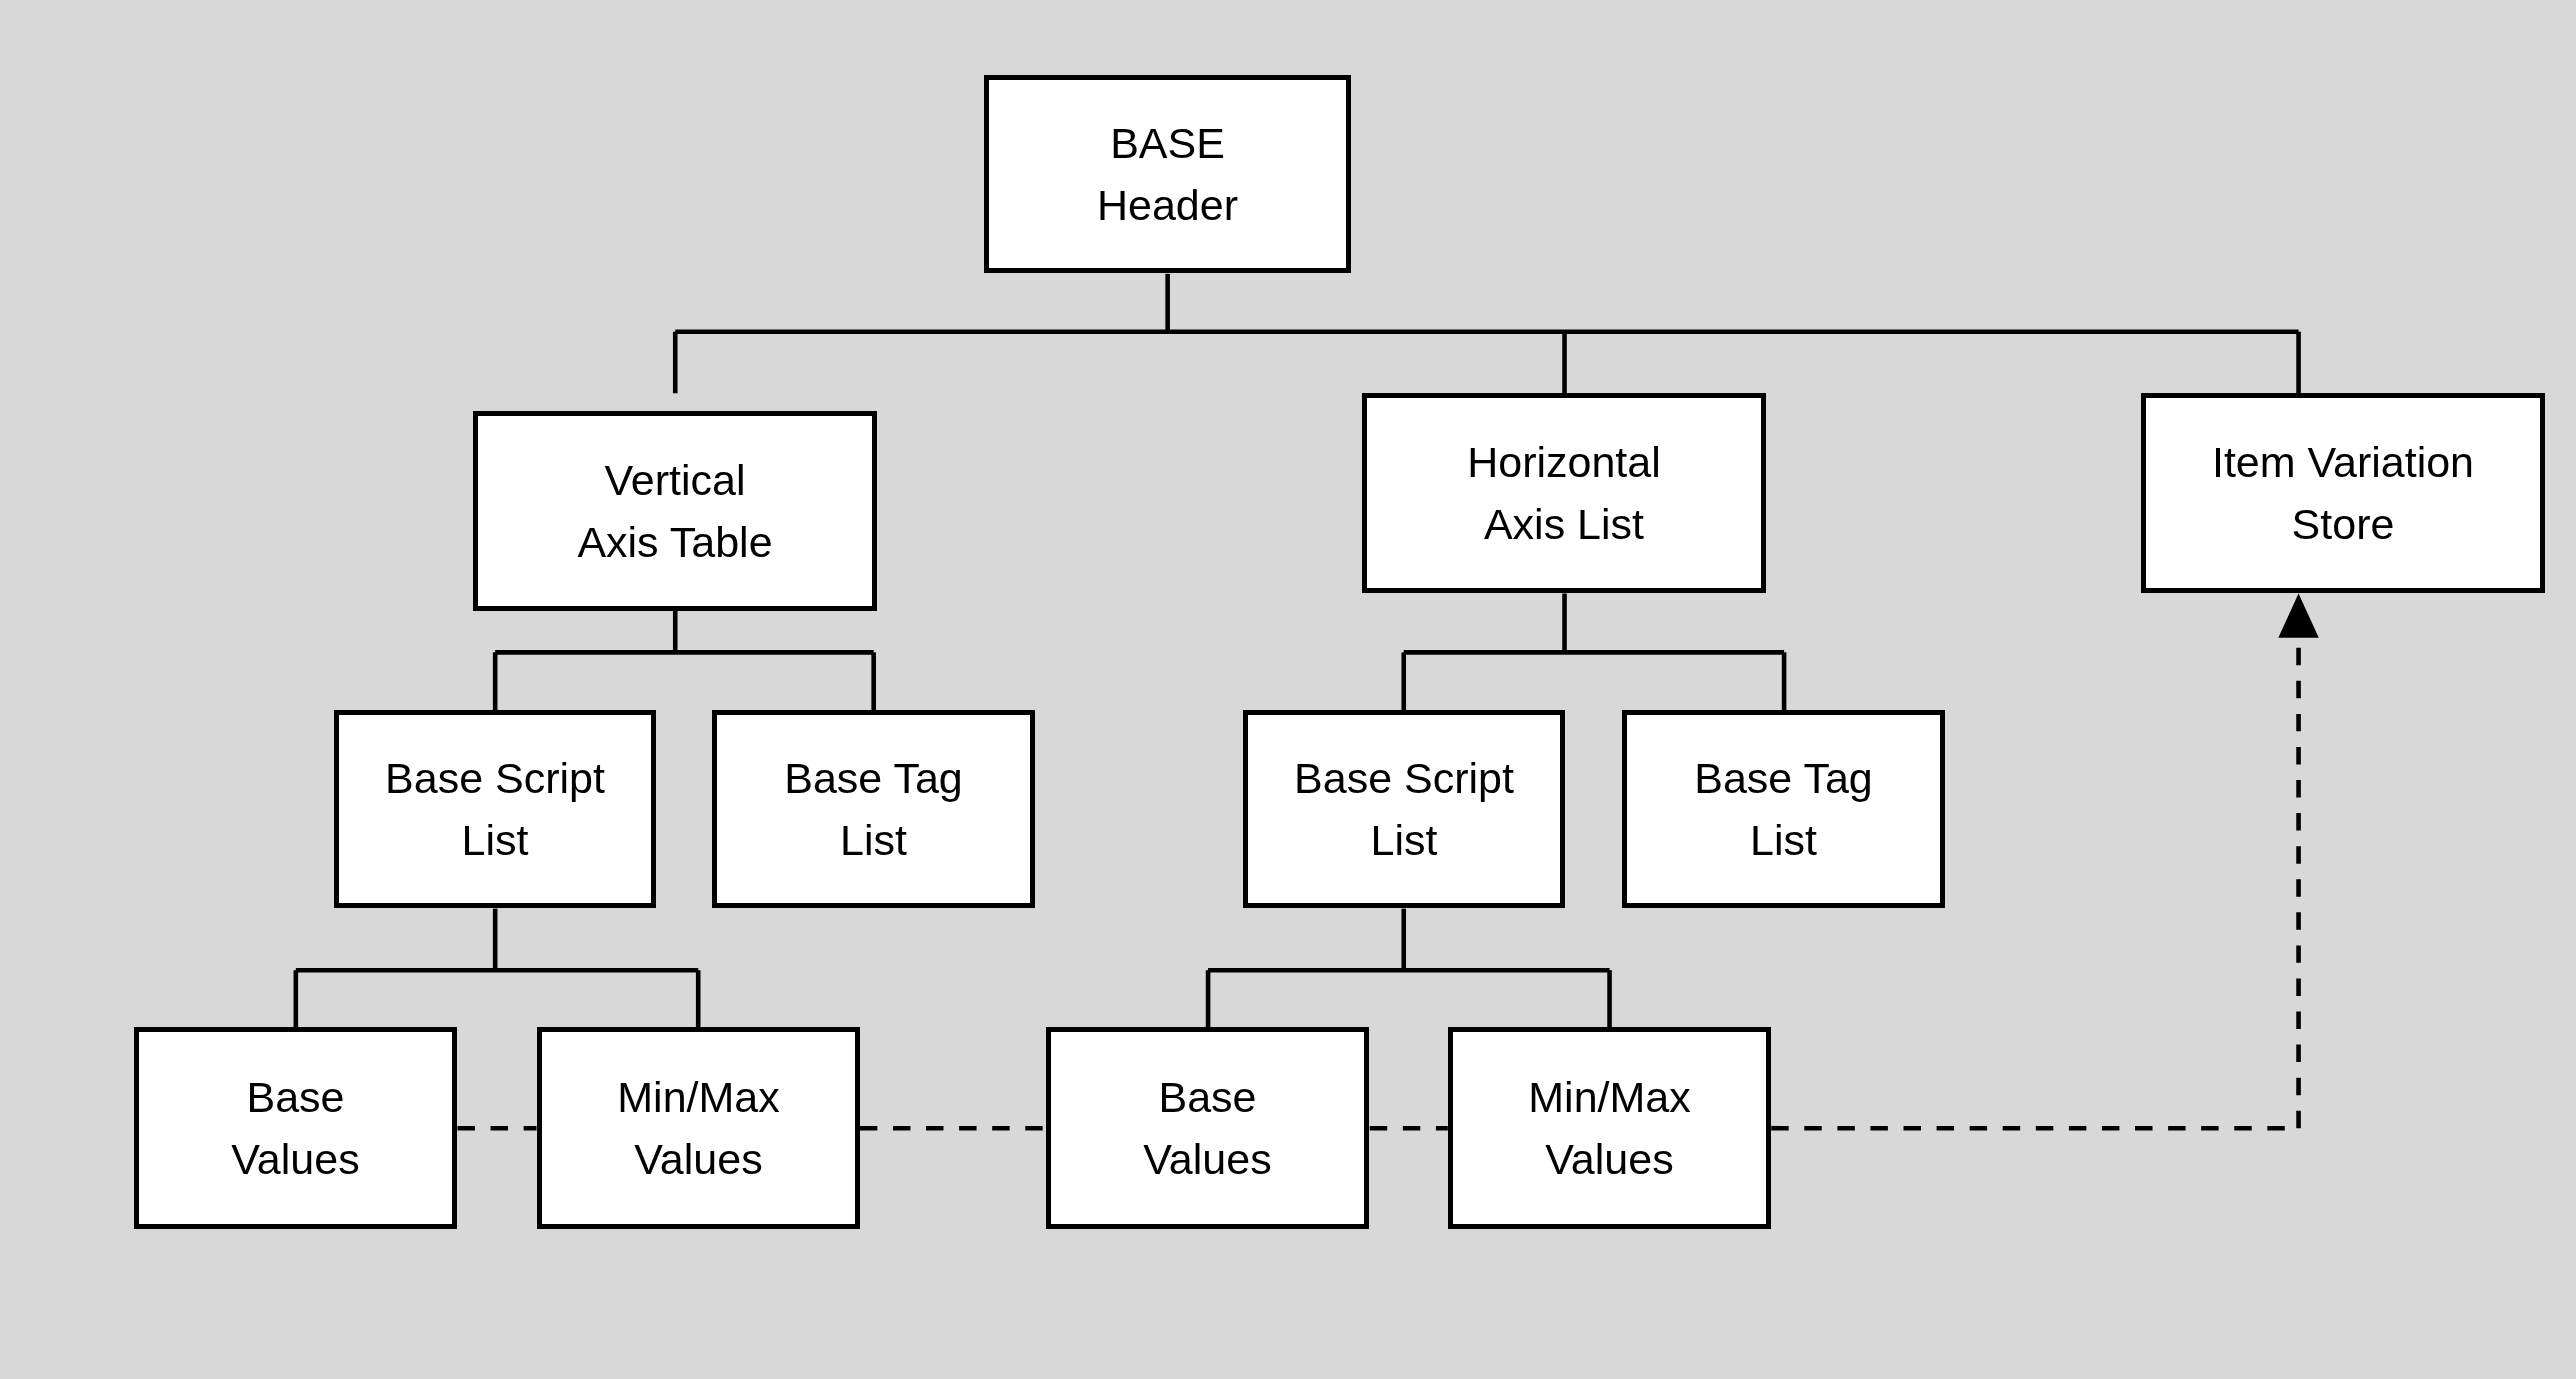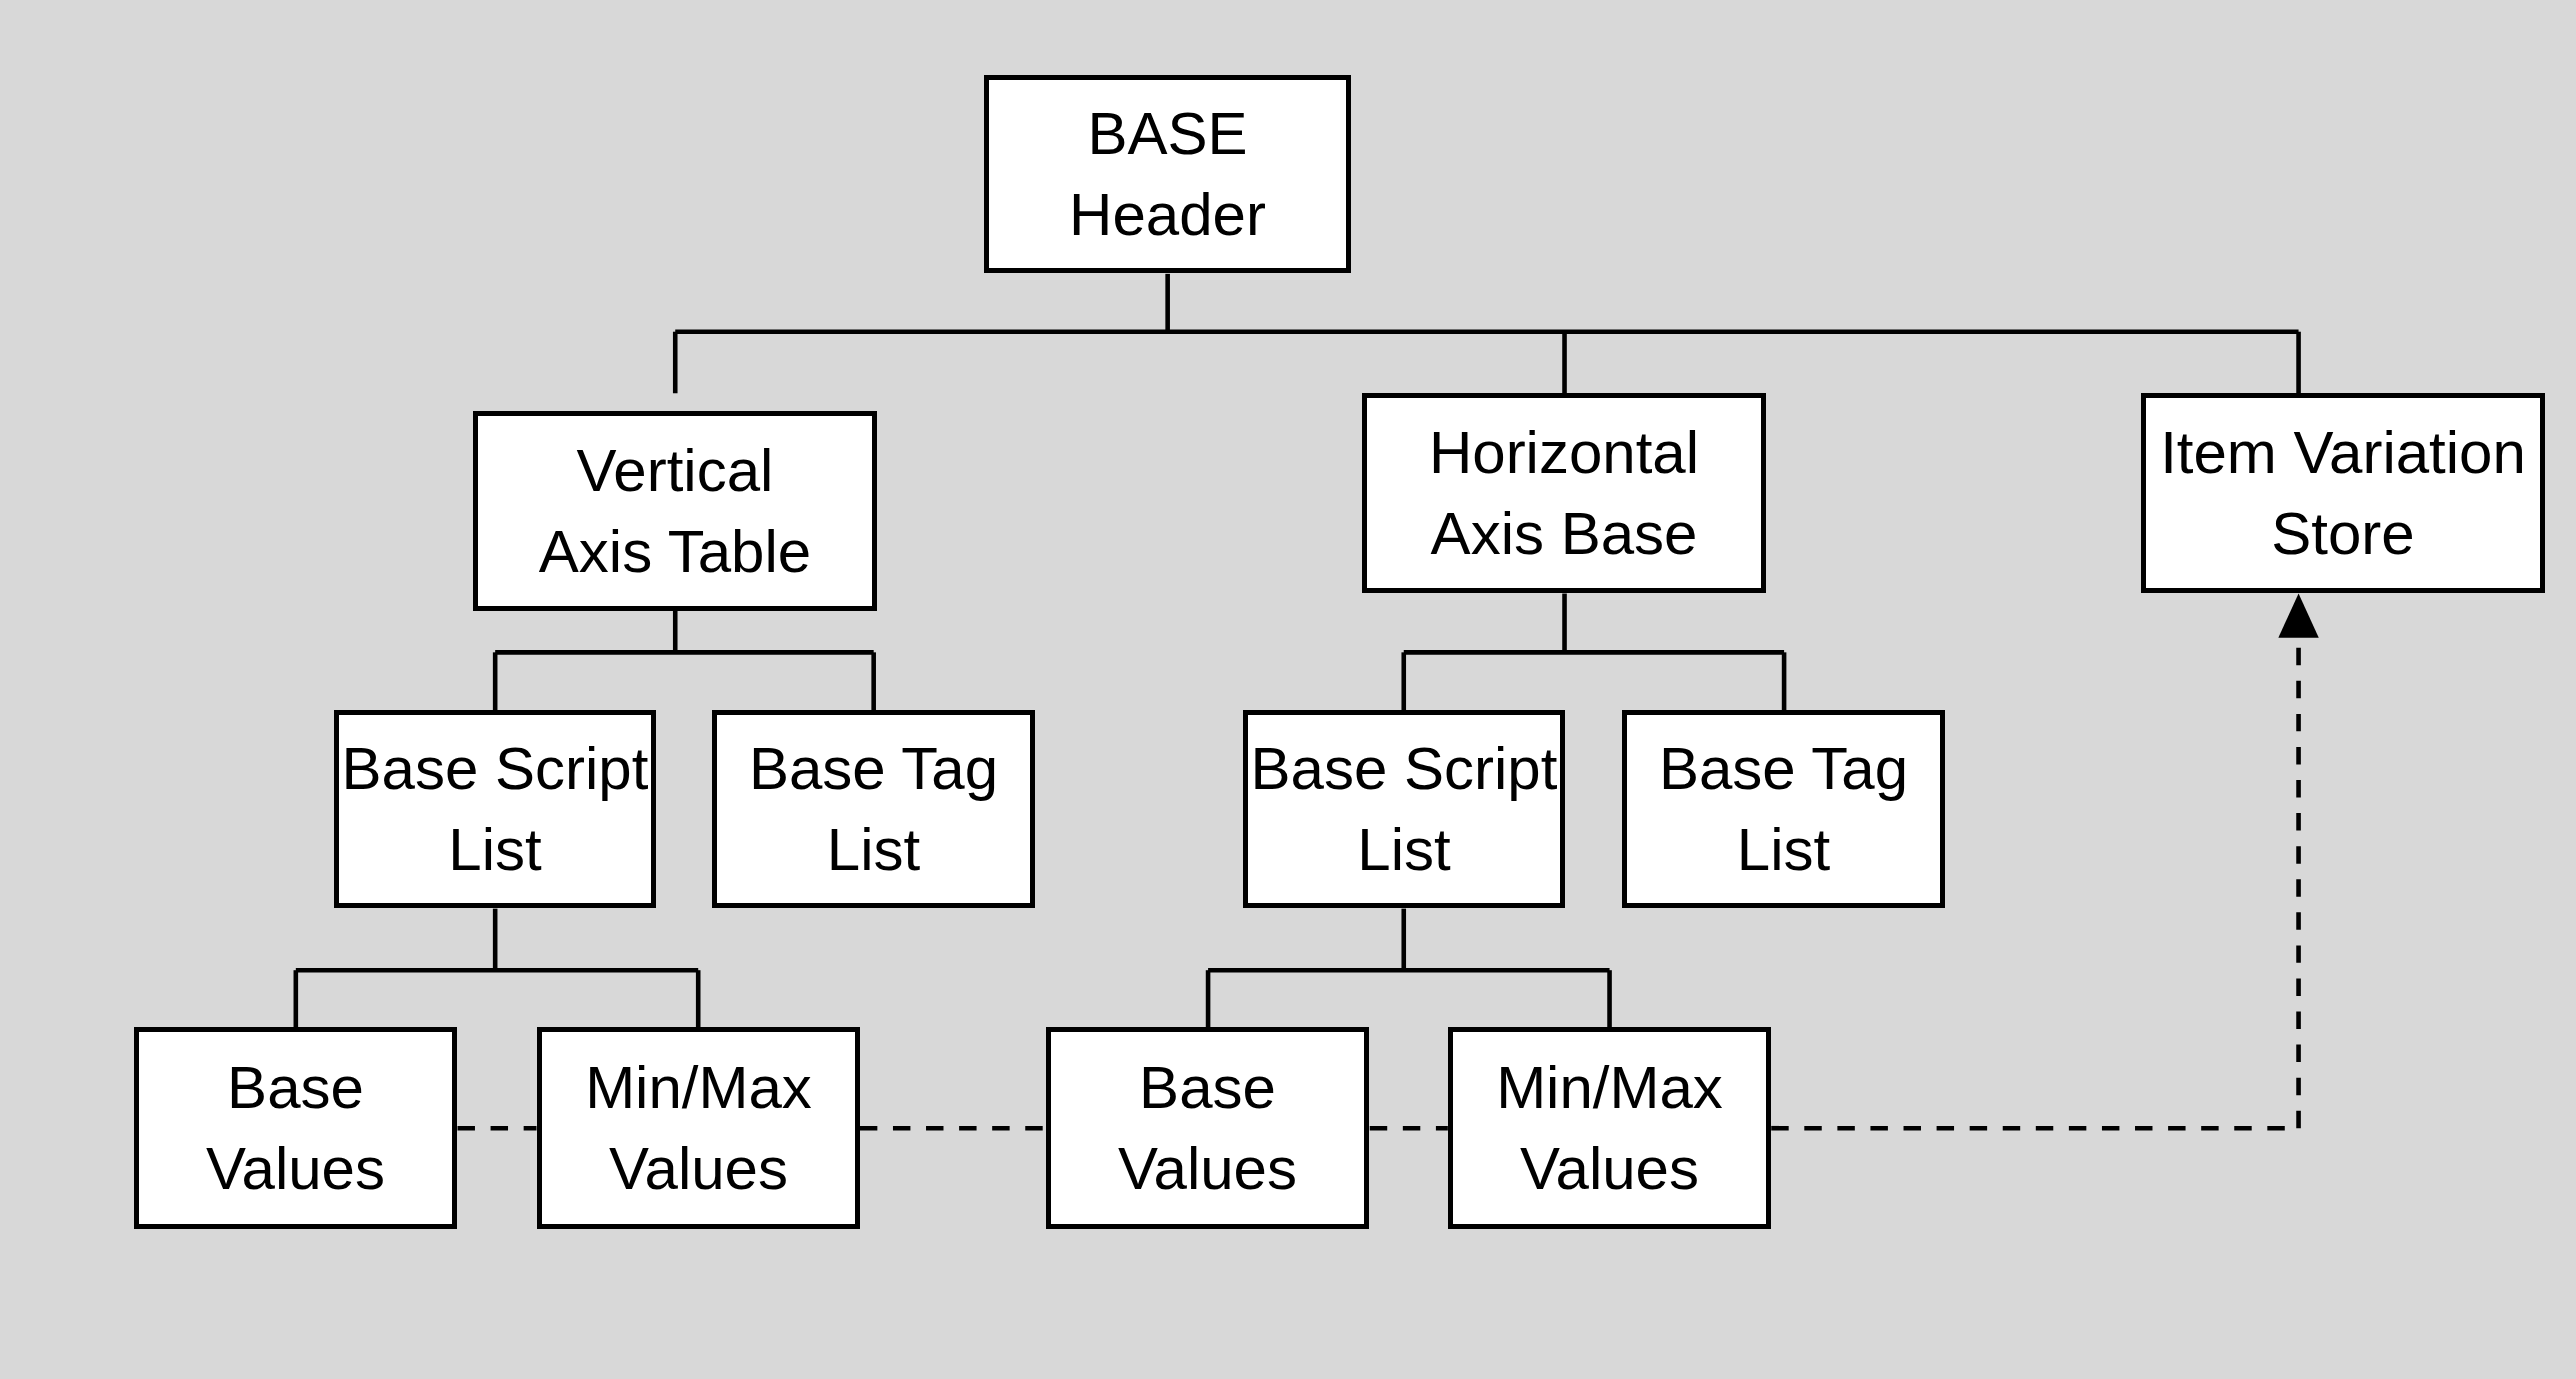--- a/index.html
+++ b/index.html
@@ -27,22 +27,22 @@
     background: #ffffff;
     border: 5.5px solid #000000;
     box-sizing: border-box;
     display: flex;
     align-items: center;
     justify-content: center;
     text-align: center;
   }
   .node .label {
     white-space: pre;
-    font-size: 60px;
-    line-height: 81px;
+    font-size: 43px;
+    line-height: 62px;
     color: #000000;
   }
 </style>
 </head>
 <body style="background-color: rgb(216, 216, 216);">
 
 <div class="canvas">
 
   <svg class="wires" viewBox="0 0 2804 1502">
     <g stroke="#000000" stroke-width="5" fill="none">
@@ -89,21 +89,21 @@
     <span class="label">BASE
 Header</span>
   </div>
 
   <div class="node" style="left:473px; top:411px; width:404px; height:200px;">
     <span class="label">Vertical
 Axis Table</span>
   </div>
   <div class="node" style="left:1362px; top:393px; width:404px; height:200px;">
     <span class="label">Horizontal
-Axis Base</span>
+Axis List</span>
   </div>
   <div class="node" style="left:2096px; top:393px; width:404px; height:200px;margin-left:45px;">
     <span class="label">Item Variation
 Store</span>
   </div>
 
   <div class="node" style="left:334px; top:710px; width:322px; height:198px;">
     <span class="label">Base Script
 List</span>
   </div>

